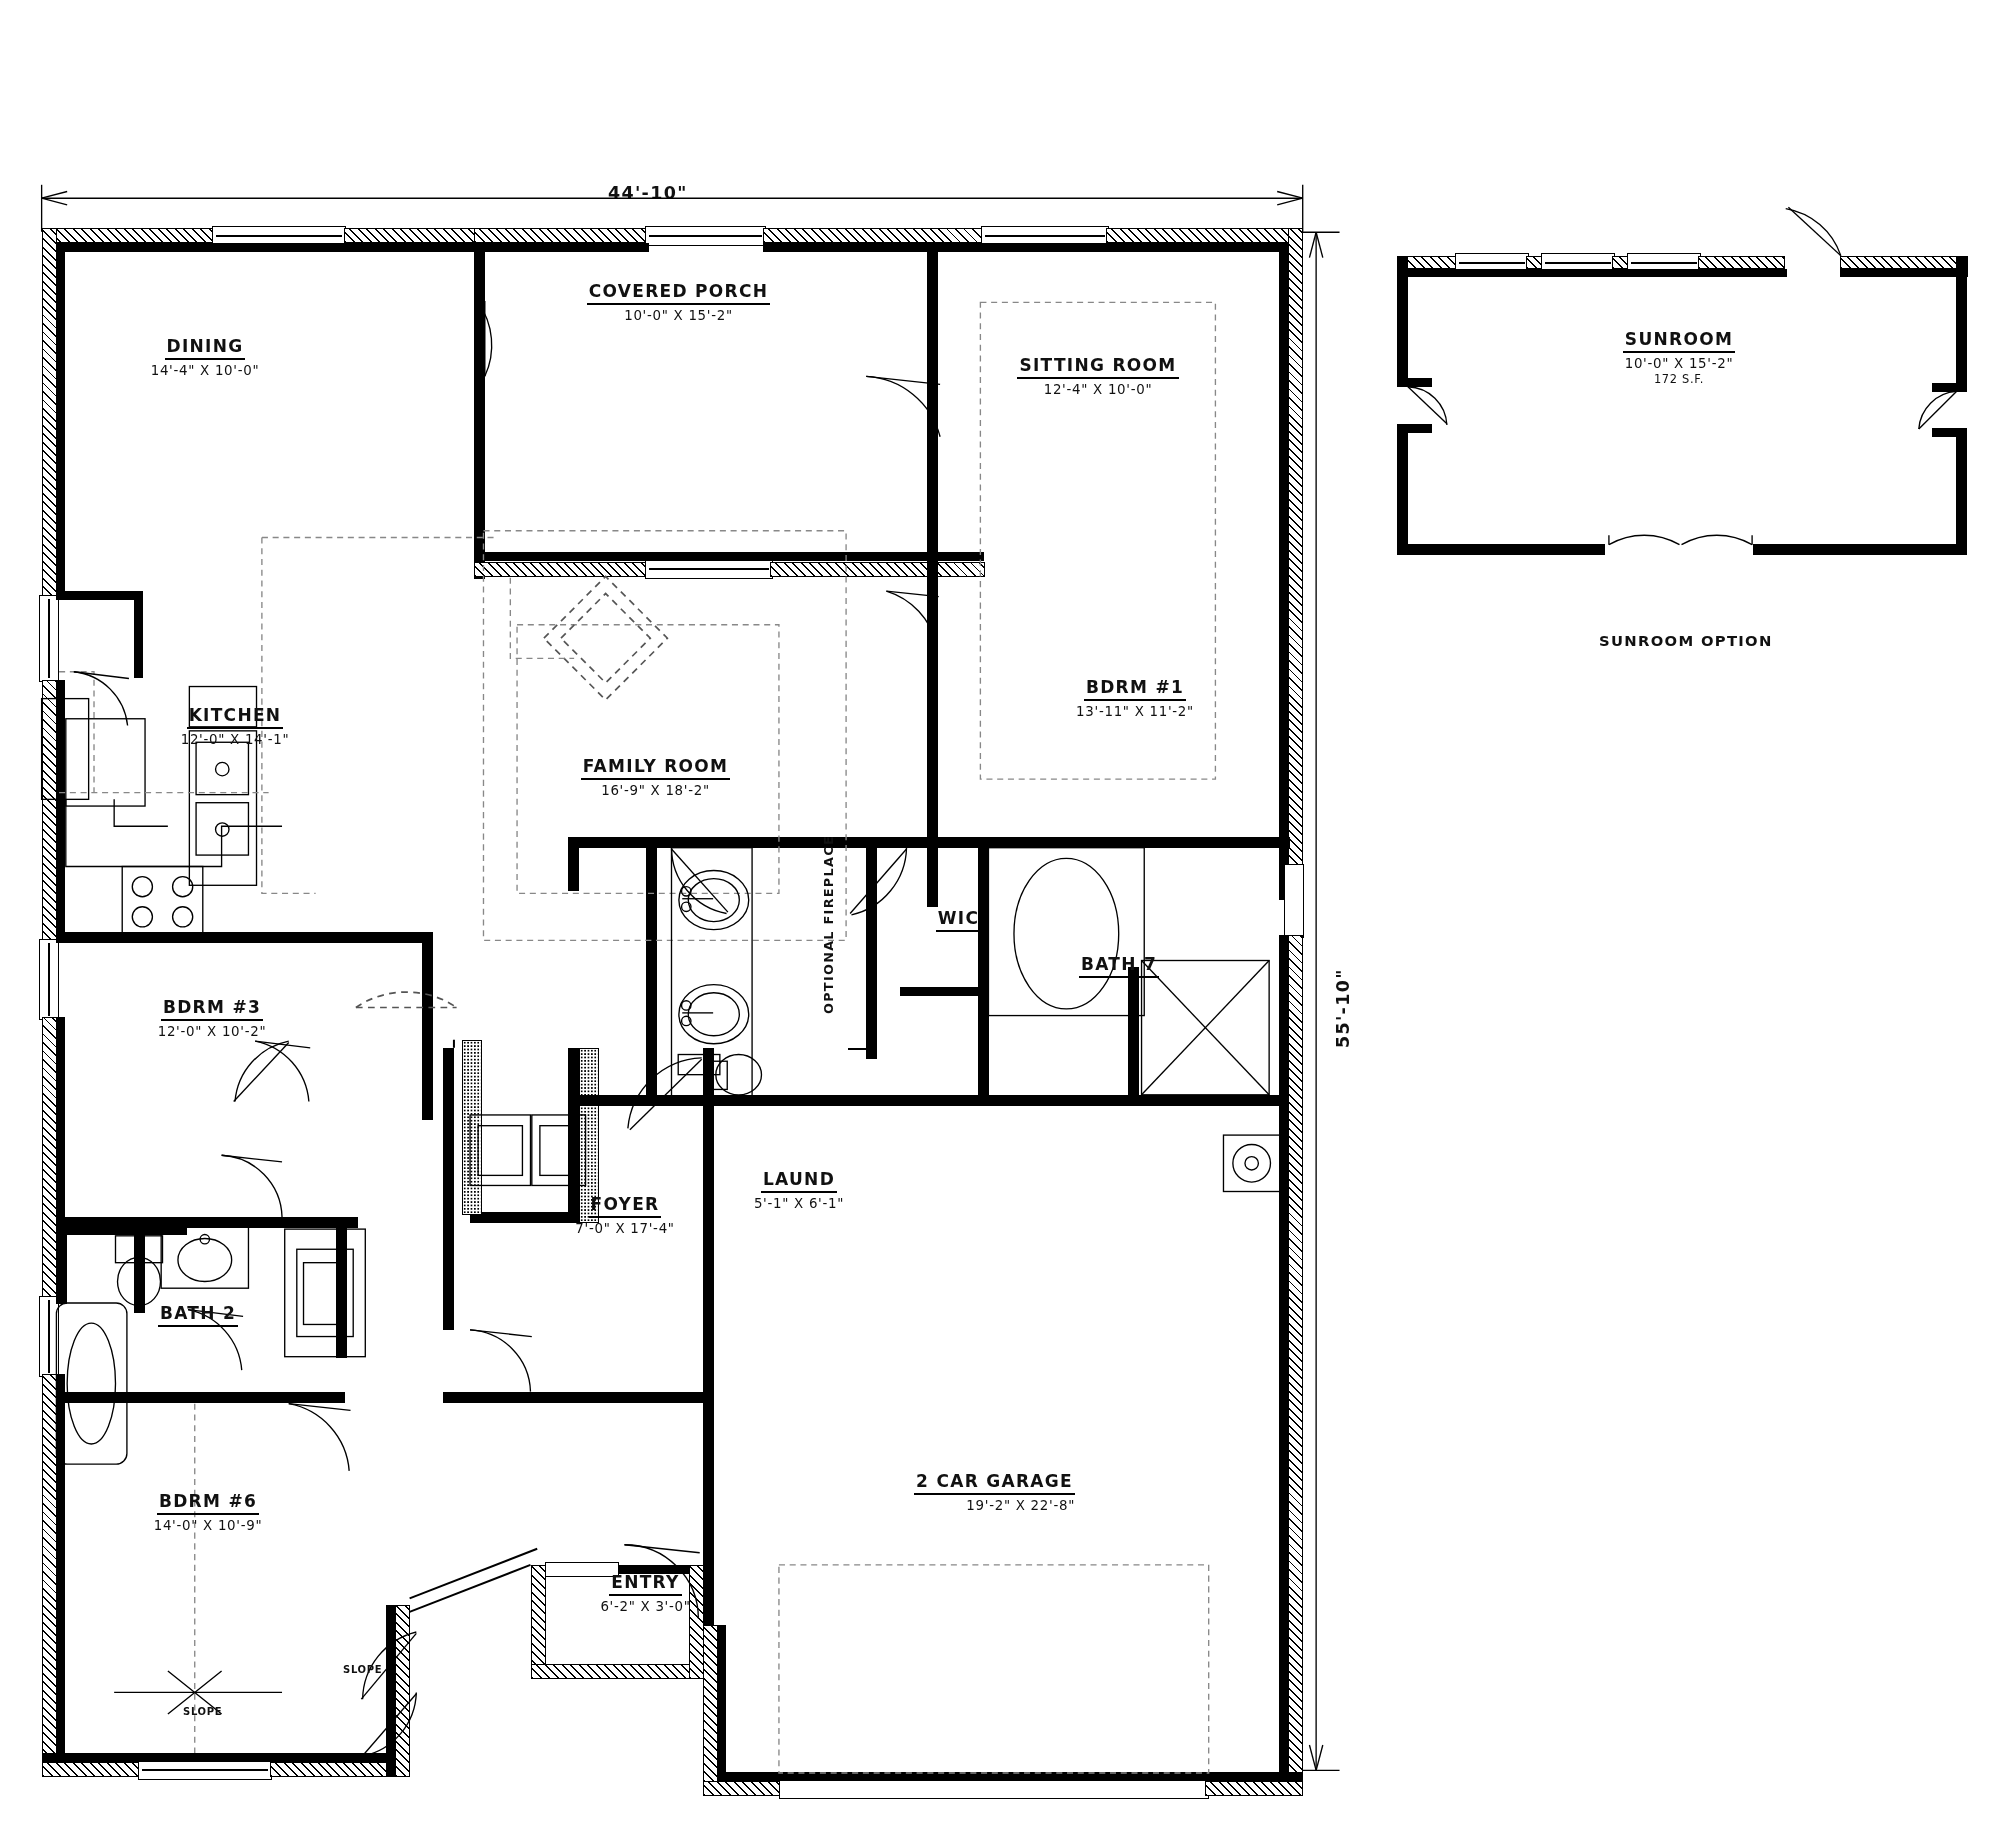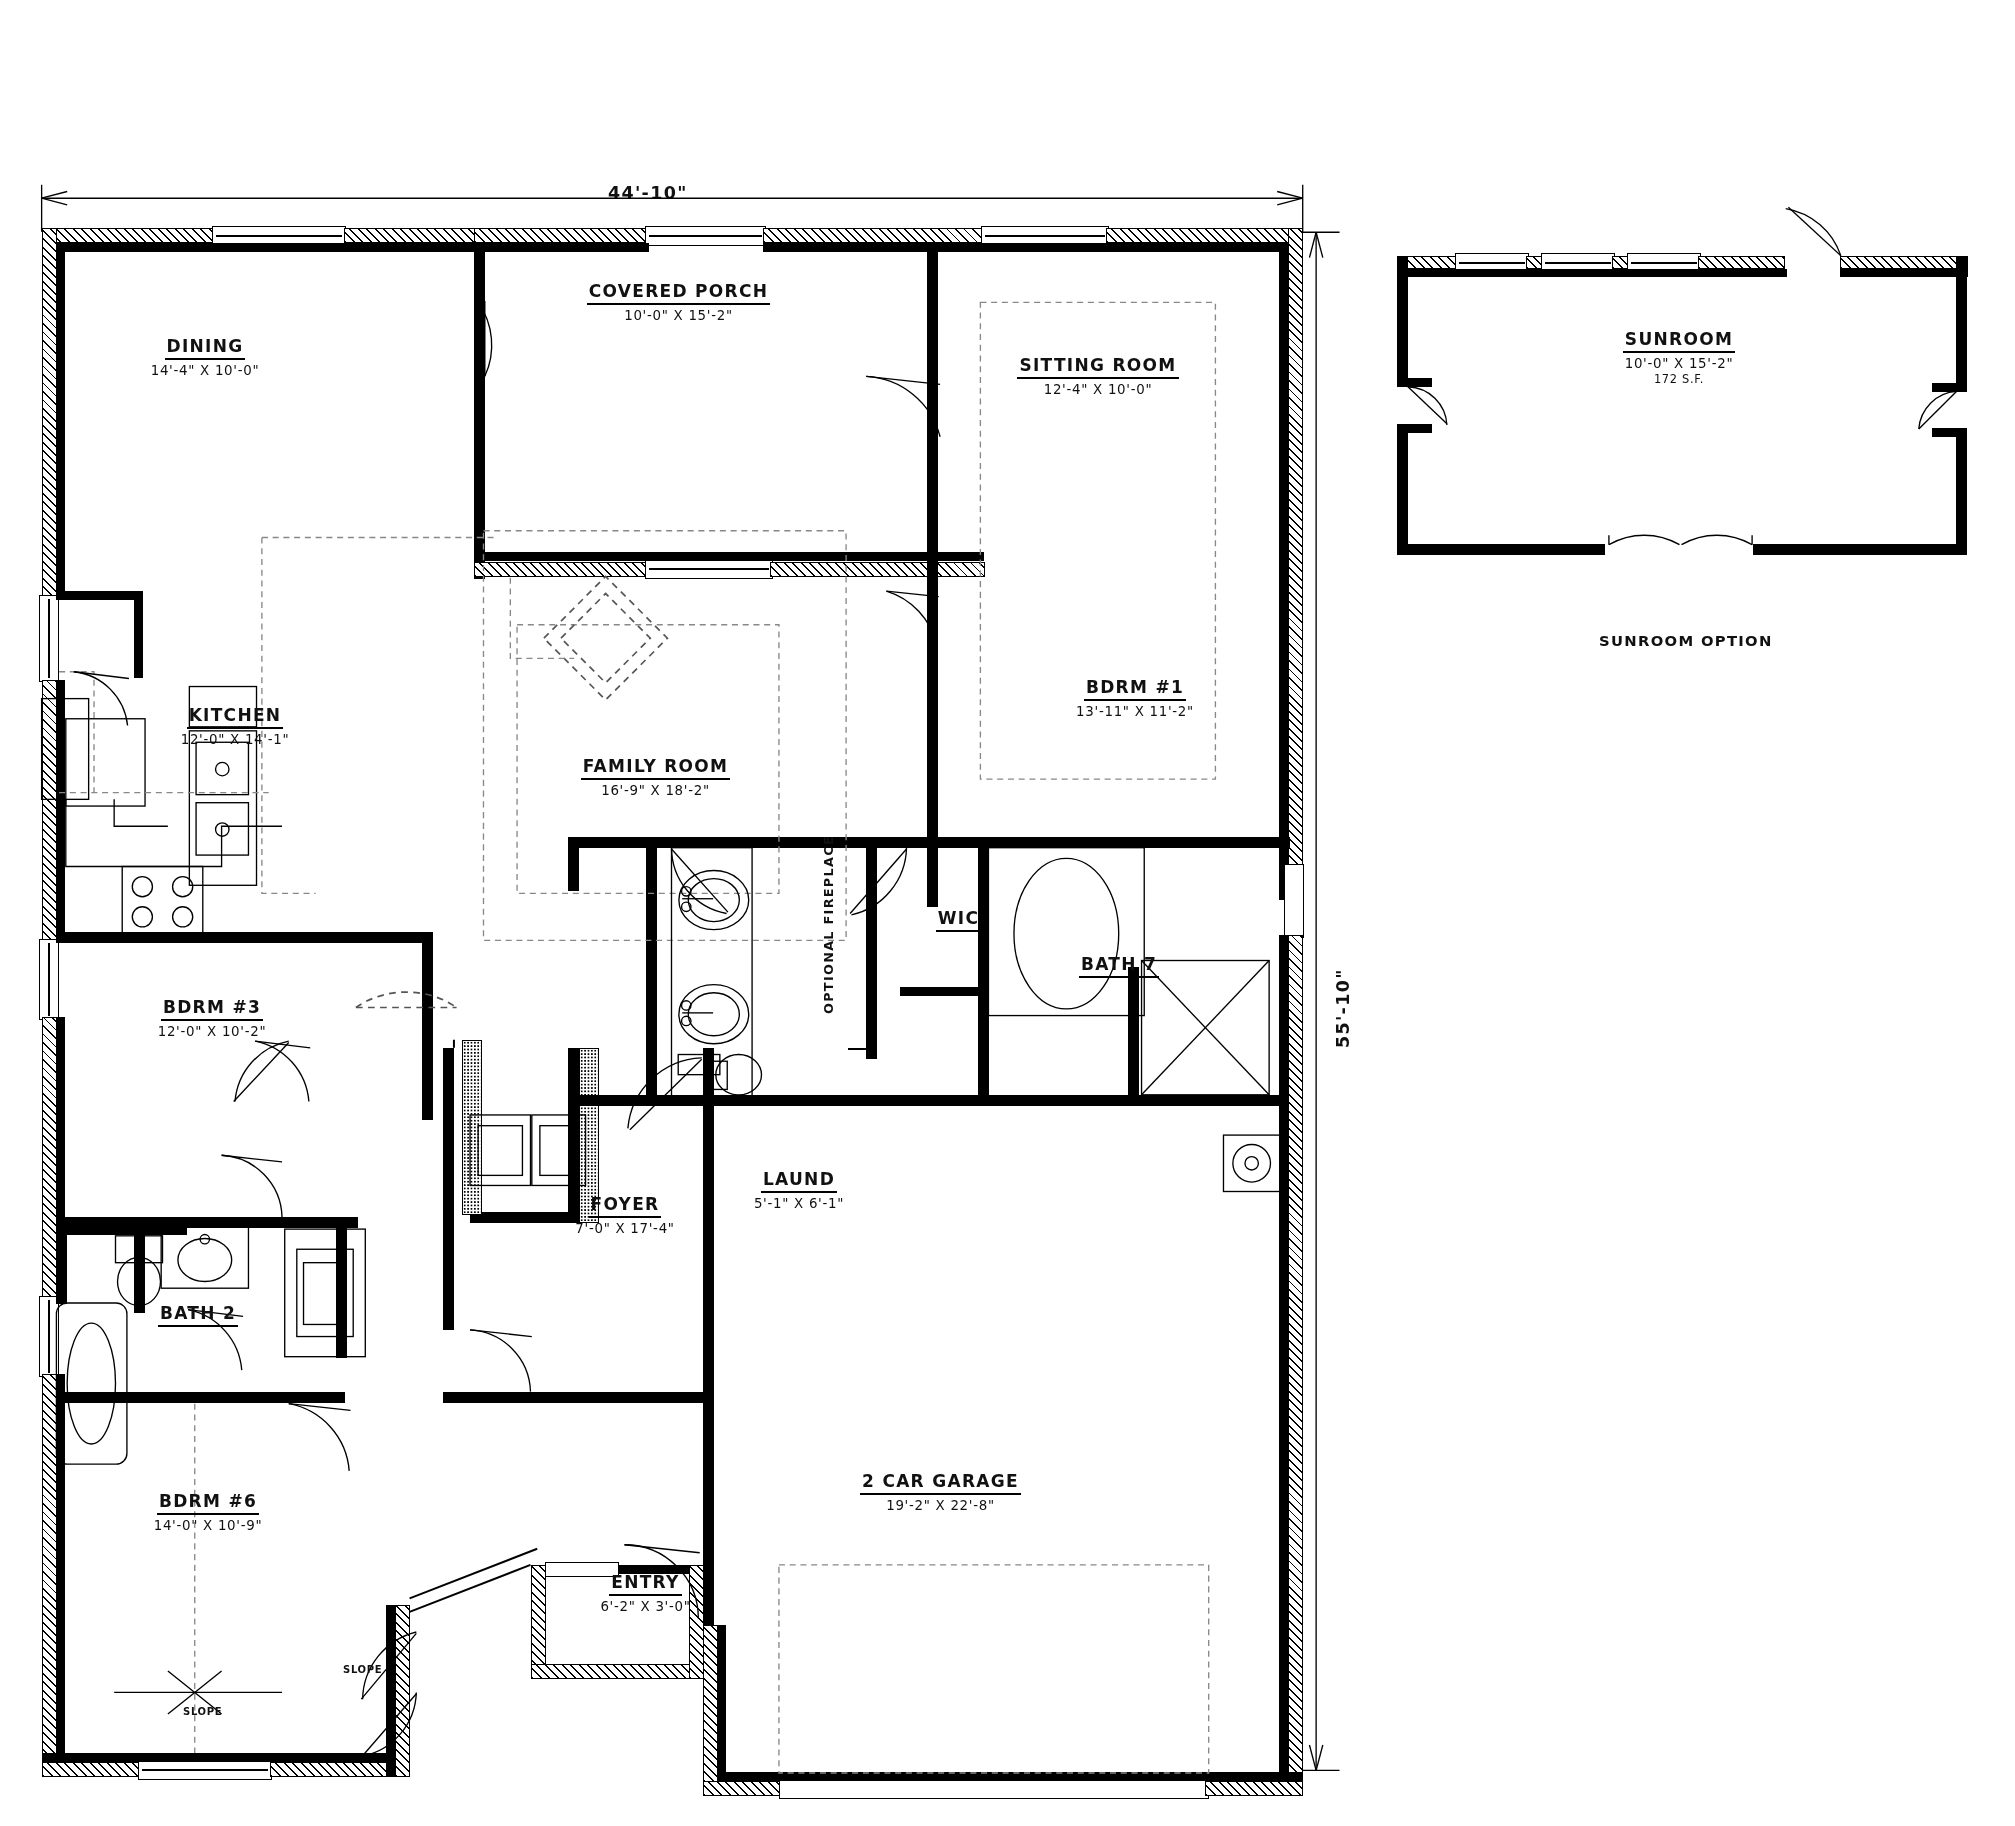--- a/index.html
+++ b/index.html
@@ -397,21 +397,21 @@
 
   <div class="room-lbl" style="left:121px;top:1303px;width:154px;">
     <div class="room-name">BATH 2</div>
   </div>
 
   <div class="room-lbl" style="left:94px;top:1491px;width:228px;">
     <div class="room-name">BDRM #6</div>
     <div class="room-dim">14'-0" X 10'-9"</div>
   </div>
 
-  <div class="room-lbl" style="left:806px;top:1471px;width:269px;">
+  <div class="room-lbl" style="left:806px;top:1471px;width:269px;text-align:right;">
     <div class="room-name">2 CAR GARAGE</div>
     <div class="room-dim">19'-2" X 22'-8"</div>
   </div>
 
   <div class="room-lbl" style="left:573px;top:1572px;width:145px;">
     <div class="room-name">ENTRY</div>
     <div class="room-dim">6'-2" X 3'-0"</div>
   </div>
 
   <div class="vert-txt" style="left:821px;top:1014px;transform:rotate(-90deg);font-size:12.8px;">OPTIONAL FIREPLACE</div>

